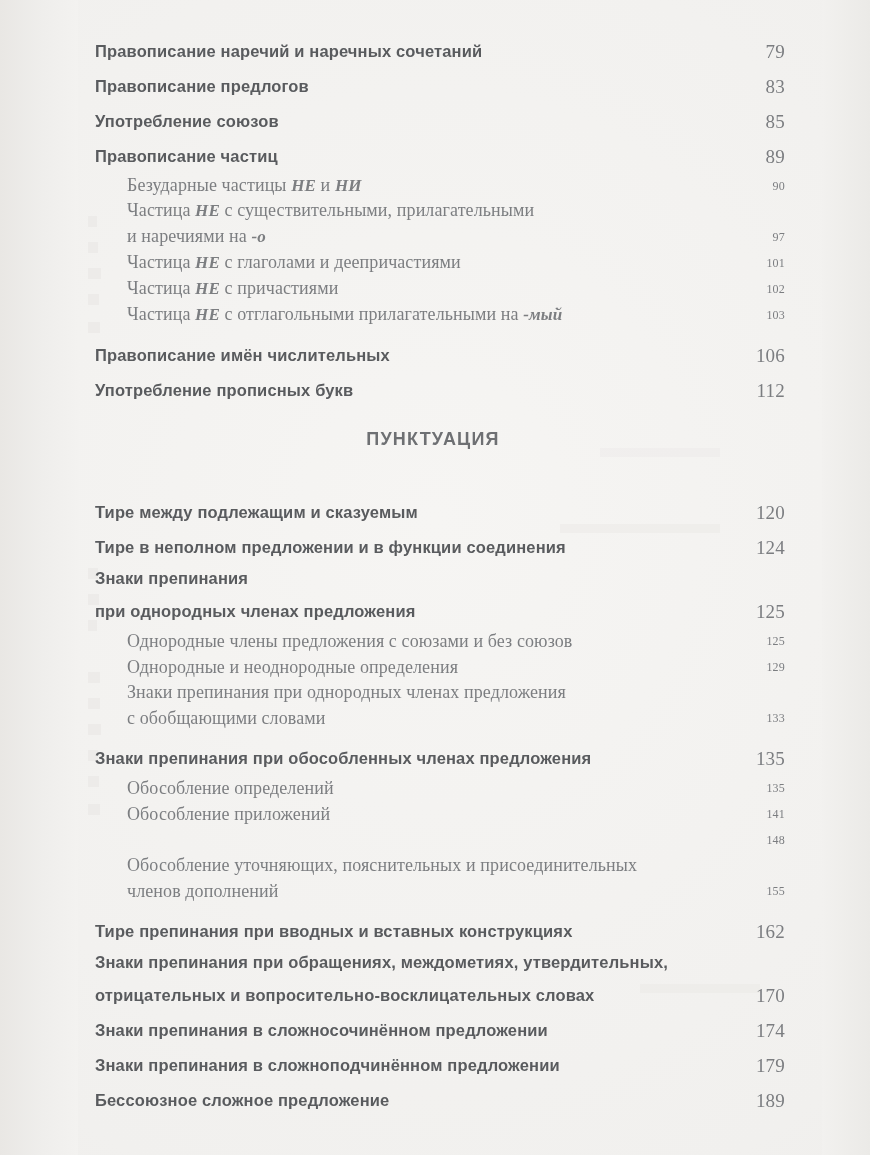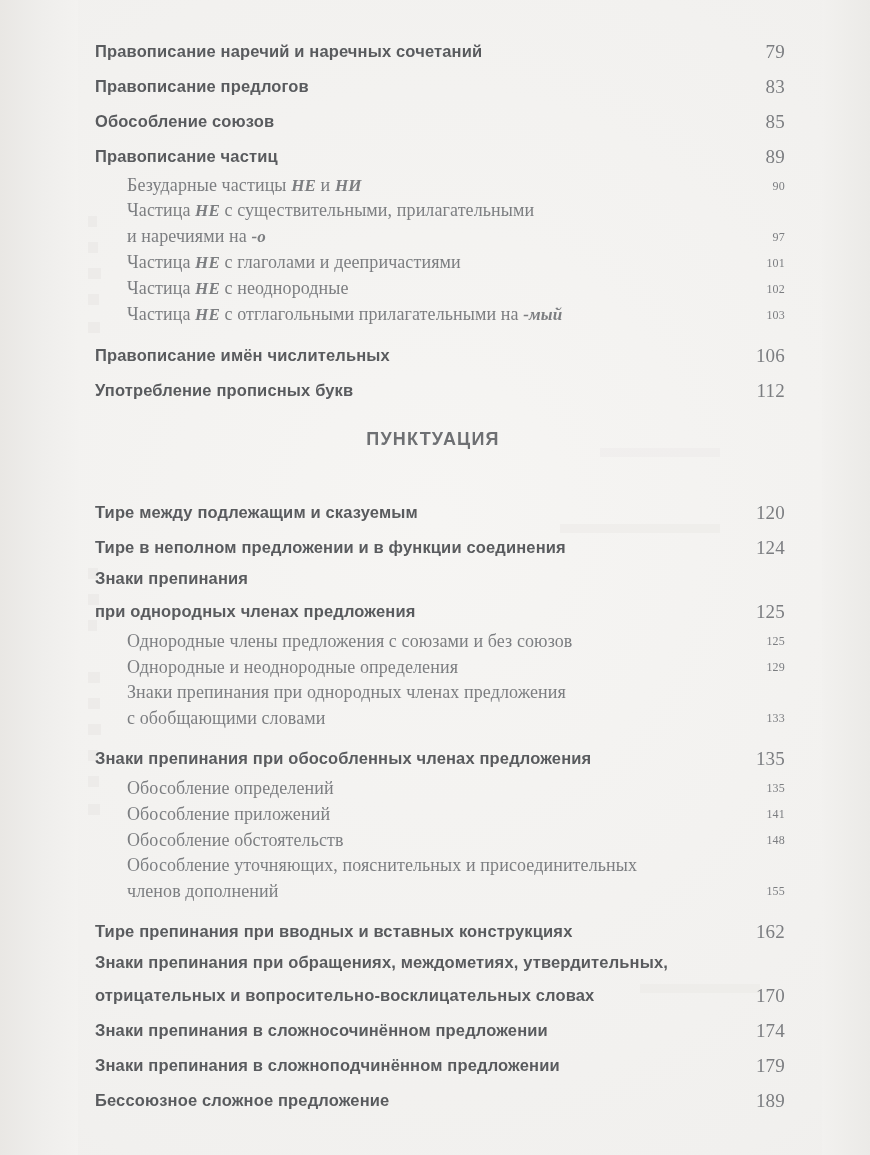--- a/index.html
+++ b/index.html
@@ -180,21 +180,21 @@
       <span class="pagenum">79</span>
     </div>
 
     <div class="row lvl1">
       <span class="label">Правописание предлогов</span>
       <span class="leader"></span>
       <span class="pagenum">83</span>
     </div>
 
     <div class="row lvl1">
-      <span class="label">Обособление союзов</span>
+      <span class="label">Употребление союзов</span>
       <span class="leader"></span>
       <span class="pagenum">85</span>
     </div>
 
     <div class="row lvl1">
       <span class="label">Правописание частиц</span>
       <span class="leader"></span>
       <span class="pagenum">89</span>
     </div>
 
@@ -213,21 +213,21 @@
       <span class="pagenum">97</span>
     </div>
 
     <div class="row lvl2">
       <span class="label"><span>Частица </span><i>НЕ</i><span> с глаголами и деепричастиями</span></span>
       <span class="leader"></span>
       <span class="pagenum">101</span>
     </div>
 
     <div class="row lvl2">
-      <span class="label"><span>Частица </span><i>НЕ</i><span> с неоднородные</span></span>
+      <span class="label"><span>Частица </span><i>НЕ</i><span> с причастиями</span></span>
       <span class="leader"></span>
       <span class="pagenum">102</span>
     </div>
 
     <div class="row lvl2">
       <span class="label"><span>Частица </span><i>НЕ</i><span> с отглагольными прилагательными на </span><i>-мый</i></span>
       <span class="leader"></span>
       <span class="pagenum">103</span>
     </div>
 
@@ -303,21 +303,20 @@
       <span class="pagenum">135</span>
     </div>
 
     <div class="row lvl2">
       <span class="label">Обособление приложений</span>
       <span class="leader"></span>
       <span class="pagenum">141</span>
     </div>
 
     <div class="row lvl2">
-      <span class="label">Обособление обстоятельств</span>
       <span class="leader"></span>
       <span class="pagenum">148</span>
     </div>
 
 
     <div class="row lvl2 cont-top">
       <span class="label">Обособление уточняющих, пояснительных и присоединительных</span>
     </div>
     <div class="row lvl2">
       <span class="label">членов дополнений</span>

